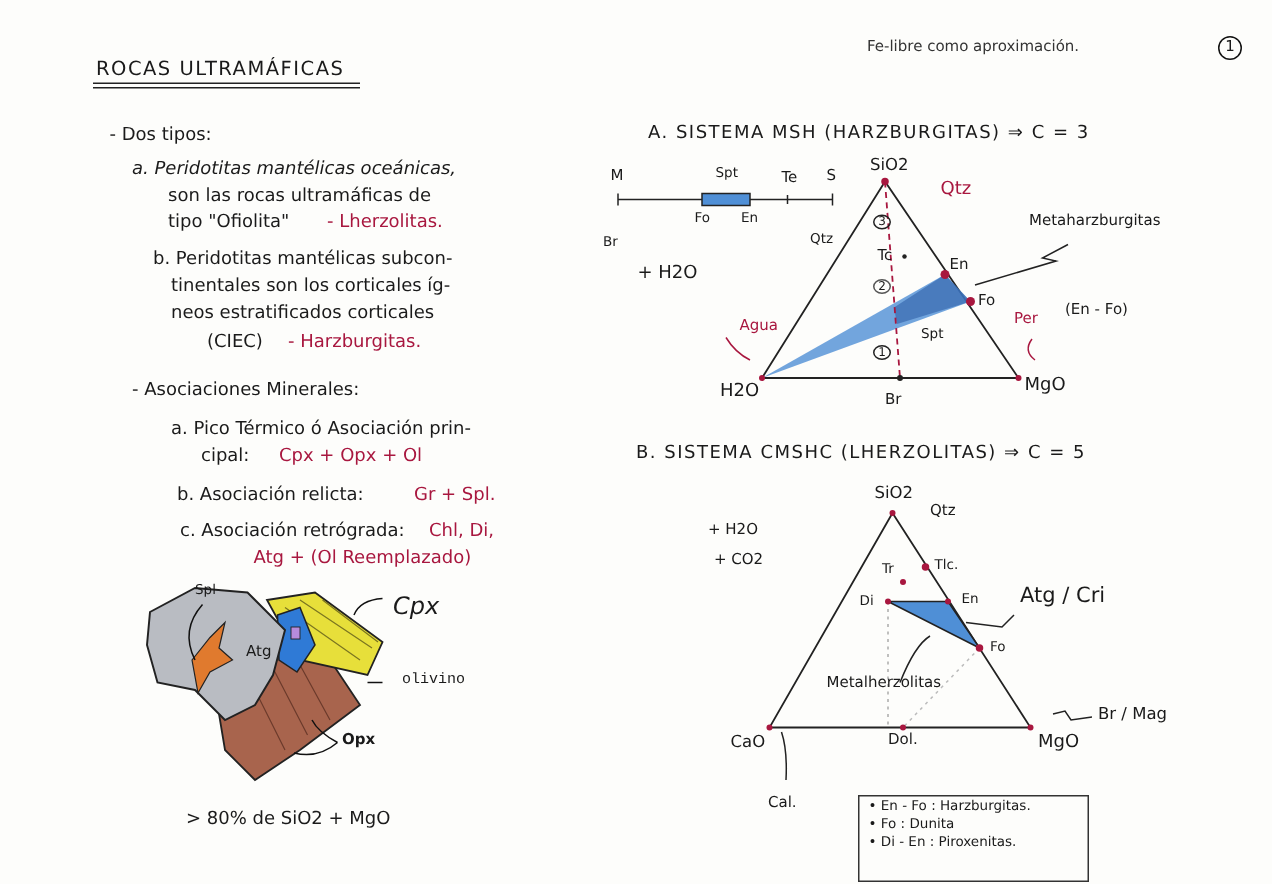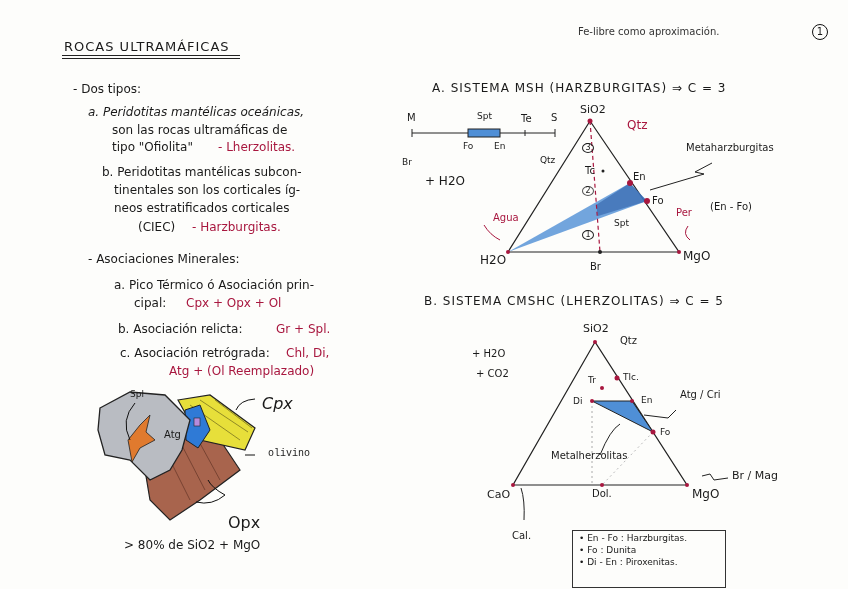--- a/index.html
+++ b/index.html
@@ -60,21 +60,21 @@
 
   <path d="M255 399 Q240 400 236 410" fill="none" stroke="#111" stroke-width="1"></path>
   <path d="M245 455 L255 455" stroke="#111" stroke-width="1"></path>
   <path d="M225 495 Q212 488 208 480 M225 495 Q212 506 196 502" fill="none" stroke="#111" stroke-width="1"></path>
   <path d="M135 403 Q120 420 130 440" fill="none" stroke="#111" stroke-width="1"></path>
 </svg>
 <div class="t" style="left:130px;top:390px;font-size:9px;">Spl</div>
 <div class="t" style="left:164px;top:430px;font-size:10px;">Atg</div>
 <div class="t" style="left:262px;top:396px;font-size:16px;font-style:italic;">Cpx</div>
 <div class="t" style="left:268px;top:449px;font-size:10px;font-family:Liberation Mono, monospace;">olivino</div>
-<div class="t" style="left:228px;top:515px;font-size:16px;">Opx</div>
+<div class="t" style="left:228px;top:489px;font-size:10px;font-weight:bold;">Opx</div>
 <div class="t" style="left:124px;top:539px;font-size:12px;">&gt; 80% de SiO2 + MgO</div>
 
 <div class="t" style="left:432px;top:82px;font-size:12px;letter-spacing:1px;">A. SISTEMA MSH (HARZBURGITAS) ⇒ C = 3</div>
 <svg width="848" height="589">
 
   <line x1="412" y1="133" x2="555" y2="133" stroke="#222" stroke-width="1"></line>
   <rect x="468" y="129" width="32" height="8" fill="#4f8fd6" stroke="#222" stroke-width="1"></rect>
   <line x1="412" y1="129" x2="412" y2="137" stroke="#222"></line>
     <line x1="525" y1="130" x2="525" y2="136" stroke="#222"></line>
     <line x1="555" y1="129" x2="555" y2="137" stroke="#222"></line>
@@ -146,21 +146,21 @@
 <div class="t" style="left:487px;top:489px;font-size:11px;">CaO</div>
 <div class="t" style="left:692px;top:488px;font-size:12px;">MgO</div>
 <div class="t" style="left:620px;top:336px;font-size:10px;">Qtz</div>
 <div class="t" style="left:588px;top:376px;font-size:9px;">Tr</div>
 <div class="t" style="left:623px;top:373px;font-size:9px;">Tlc.</div>
 <div class="t" style="left:573px;top:397px;font-size:9px;">Di</div>
 <div class="t" style="left:641px;top:396px;font-size:9px;">En</div>
 <div class="t" style="left:660px;top:428px;font-size:9px;">Fo</div>
 <div class="t" style="left:592px;top:489px;font-size:10px;">Dol.</div>
 <div class="t" style="left:512px;top:531px;font-size:10px;">Cal.</div>
-<div class="t" style="left:680px;top:390px;font-size:10px;">Atg / Cri</div>
+<div class="t" style="left:680px;top:390px;font-size:14px;">Atg / Cri</div>
 <div class="t" style="left:551px;top:451px;font-size:10px;">Metalherzolitas</div>
 <div class="t" style="left:732px;top:470px;font-size:11px;">Br / Mag</div>
 
 <div class="legend">
   <span class="t">• En - Fo : Harzburgitas.</span>
   <span class="t">• Fo : Dunita</span>
   <span class="t">• Di - En : Piroxenitas.</span>
 </div>
 
 </body></html>

